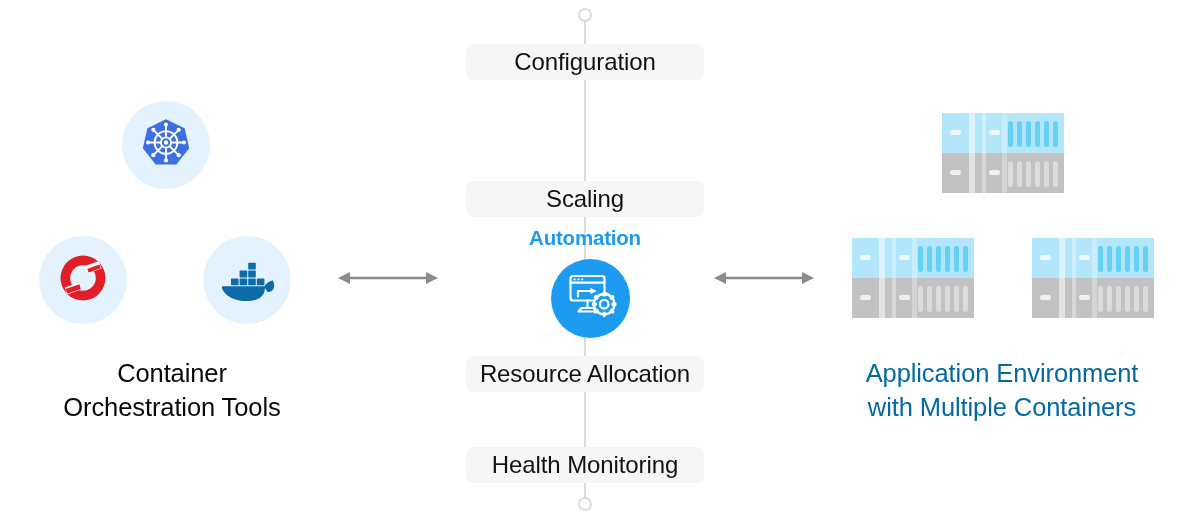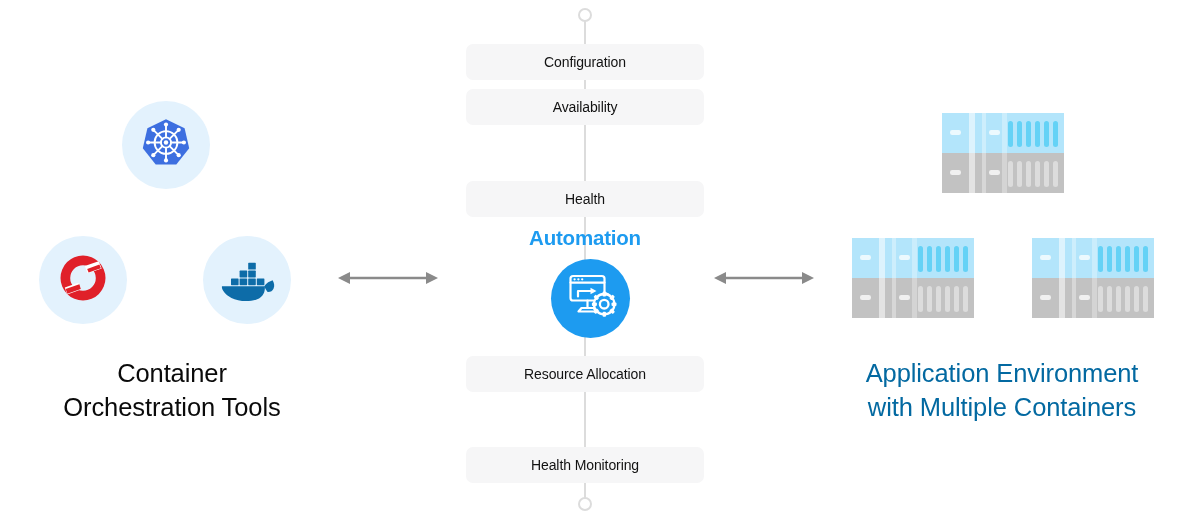--- a/index.html
+++ b/index.html
@@ -73,21 +73,21 @@
   .pill {
     position: absolute;
     left: 466px;
     width: 238px;
     height: 36px;
     border-radius: 7px;
     background: #f6f6f7;
     display: flex;
     align-items: center;
     justify-content: center;
-    font-size: 14px;
+    font-size: 24px;
     color: #121212;
     letter-spacing: -0.1px;
     box-sizing: border-box;
   }
 
   .automation-label {
     position: absolute;
     left: 466px;
     top: 226px;
     width: 238px;
@@ -226,22 +226,21 @@
       <polygon points="2,10 14,4 14,16" fill="#8a8a8a"></polygon>
       <polygon points="102,10 90,4 90,16" fill="#8a8a8a"></polygon>
     </svg>
   </div>
 
   <div class="spine"></div>
   <div class="spine-dot" id="spine-dot-top"></div>
   <div class="spine-dot" id="spine-dot-bottom"></div>
 
   <div class="pill" style="top:44px">Configuration</div>
-  <div class="pill" style="top:89px">Availability</div>
-  <div class="pill" style="top:181px">Health</div>
+  <div class="pill" style="top:181px">Scaling</div>
 
   <div class="automation-label">Automation</div>
   <div class="automation-badge">
     <span>
       <svg width="52" height="50" viewBox="0 0 52 50" aria-hidden="true">
         <g fill="none" stroke="#ffffff" stroke-width="2.2" stroke-linecap="round" stroke-linejoin="round">
           <rect x="5.5" y="4.0" width="34" height="24.5" rx="2.6"></rect>
           <line x1="5.5" y1="10.6" x2="39.5" y2="10.6"></line>
           <line x1="22.5" y1="28.5" x2="22.5" y2="36"></line>
           <path d="M13.5 39.5 H31.5 L28.5 36 H16.5 Z"></path>

